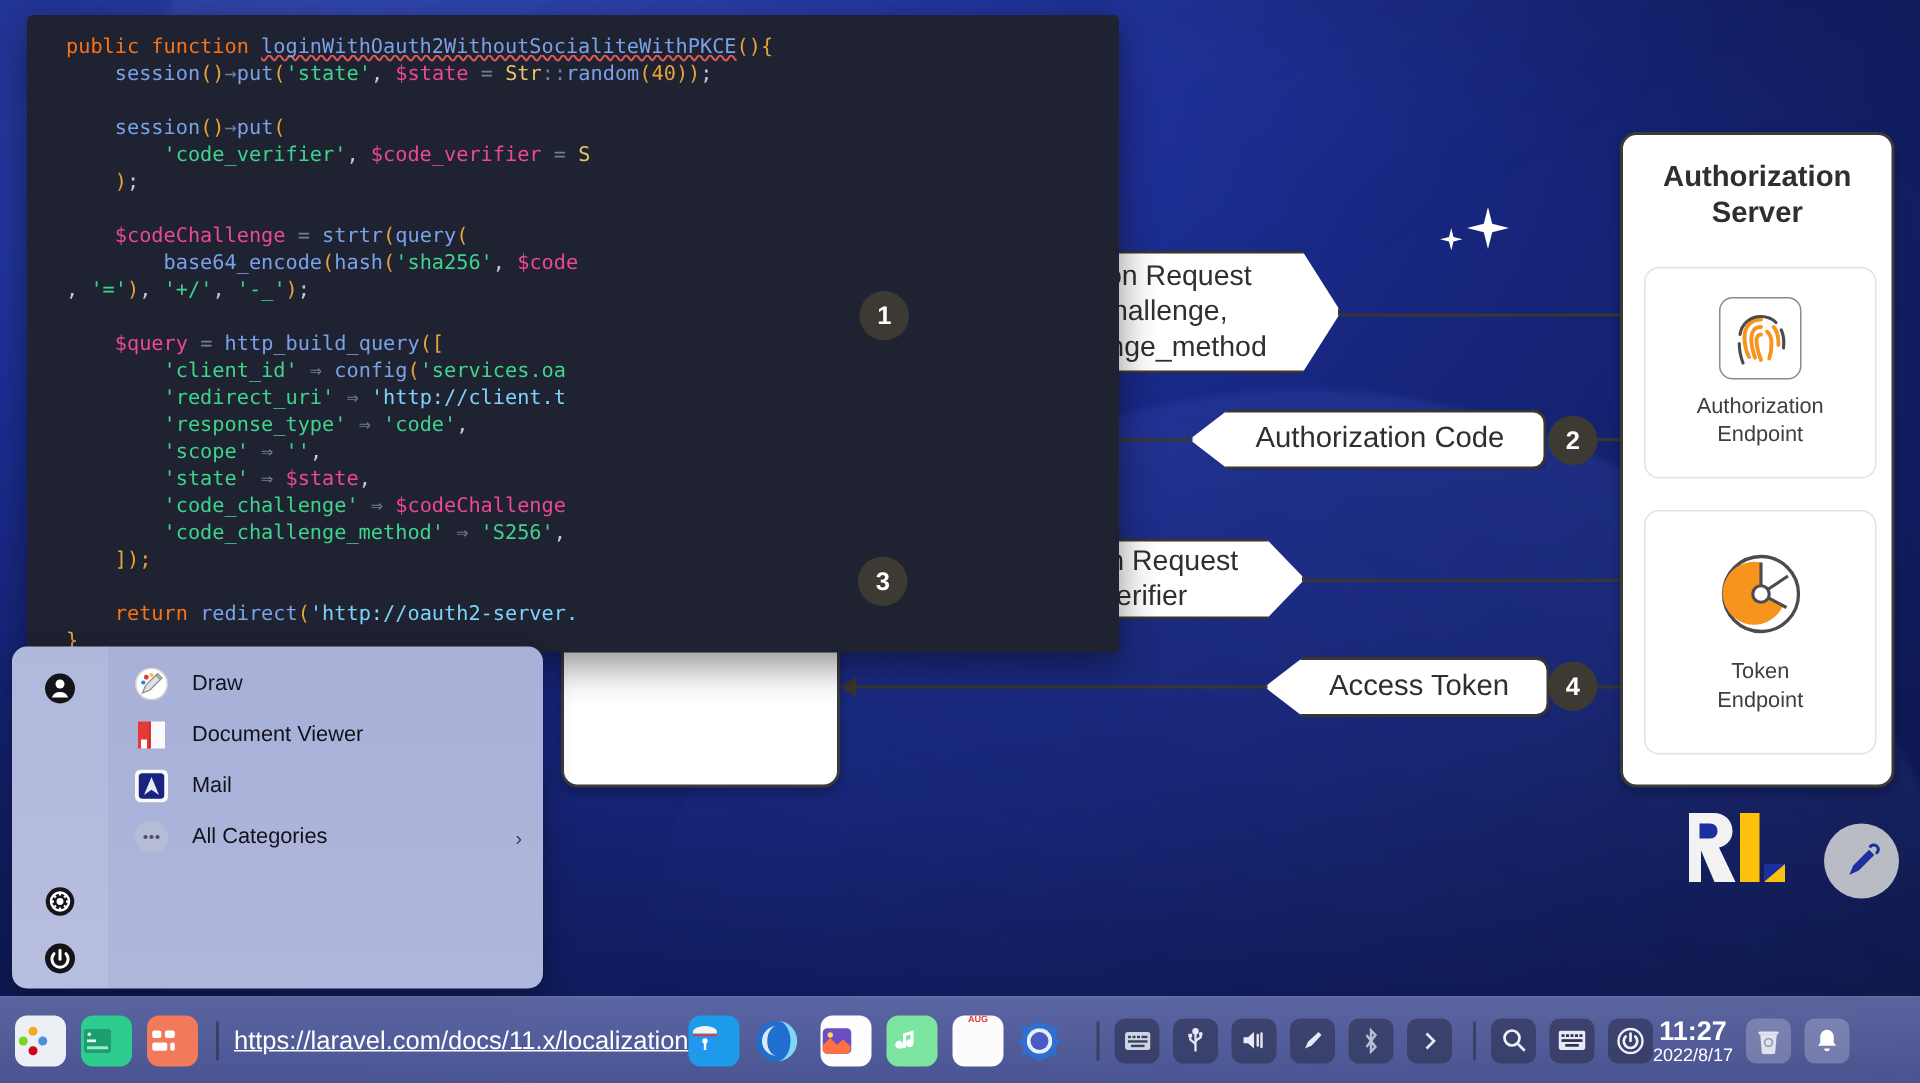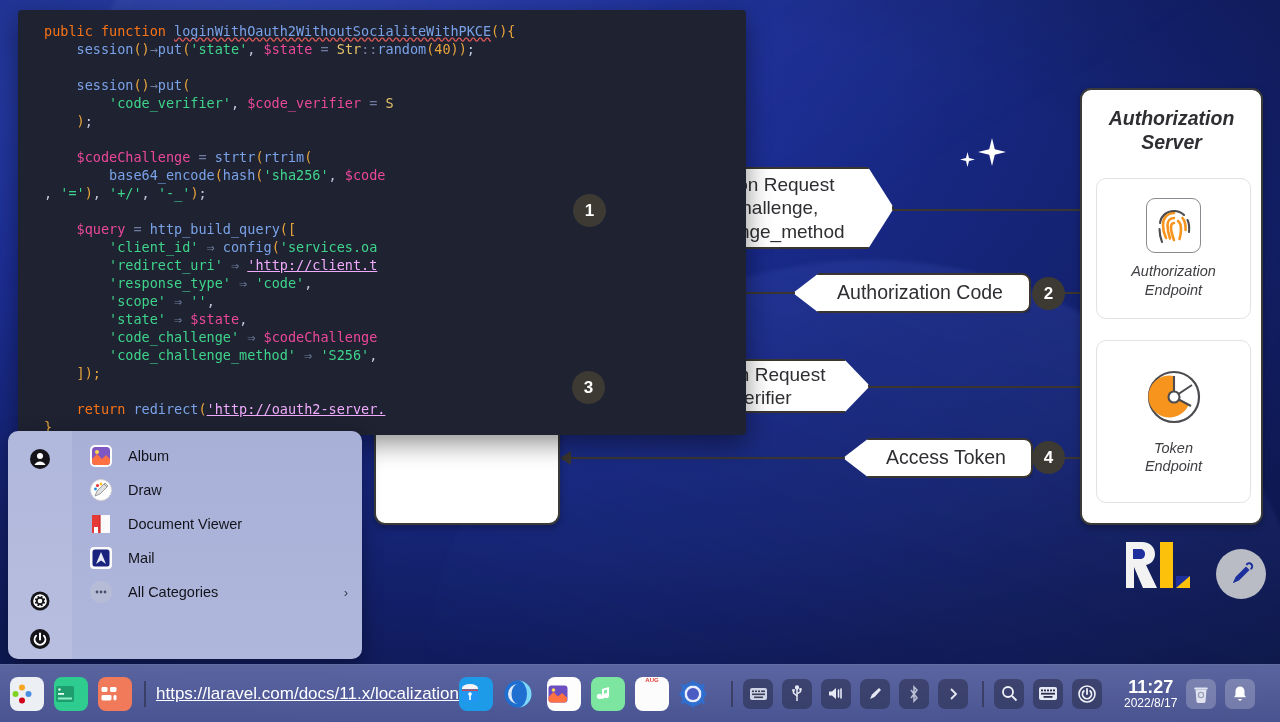--- a/index.html
+++ b/index.html
@@ -28,21 +28,20 @@
   .wp-s3 { width:900px; height:900px; left:420px; top:260px;
            background: linear-gradient(200deg, rgba(90,115,230,.18), rgba(90,115,230,0) 60%); }
   .wp-vig { position:absolute; inset:0; background: radial-gradient(100% 90% at 50% 40%, rgba(0,0,0,0) 40%, rgba(0,0,0,.30) 100%); }
 
   
   #diagram { position:absolute; left:0; top:0; width:1280px; height:660px; }
 
   .card {
     position:absolute; background:#fff; border:2.5px solid #3a3a3a; border-radius:11px;
     box-shadow: 0 3px 7px rgba(0,0,0,.28);
-    font-style: italic;
   }
   
   #client-card { left:374px; top:87px; width:186px; height:438px;
     display:flex; flex-direction:column; align-items:center; justify-content:center; gap:14px; }
   #client-label { font-size:21px; font-weight:bold; color:#3b3b40; letter-spacing:.2px; }
 
   
   #as-card { left:1080px; top:88px; width:183px; height:437px; padding:16px 14px 14px; }
   #as-title { text-align:center; font-size:19.5px; font-weight:bold; color:#2e2e33; line-height:1.24; }
   .endpoint {
@@ -123,21 +122,21 @@
   }
   .kw   { color:#f97316; }
   .fn   { color:#7aa2e8; }
   .var  { color:#ec4899; }
   .str  { color:#3fd48b; }
   .num  { color:#e8a43c; }
   .op   { color:#6f7ea0; }
   .cls  { color:#e8c46a; }
   .pn   { color:#e8a43c; }
   .plain{ color:#c2cade; }
-  .url  { color:#f0abfc; text-decoration:underline; }
+  .url  { color:#7dd3fc; }
   .sq   { text-decoration: underline wavy #e05a5a; text-decoration-skip-ink:none; }
 
   
   #app-menu {
     position:absolute; left:8px; top:431px; width:354px; height:228px;
     background:linear-gradient(180deg,#a8b0d8 0%, #b0b7dc 100%);
     border-radius:10px; box-shadow:0 6px 20px rgba(0,0,0,.35);
     display:flex; z-index:6; overflow:hidden;
   }
   #menu-rail { width:64px; background:rgba(255,255,255,.10); position:relative; }
@@ -157,21 +156,21 @@
     backdrop-filter: blur(6px);
     display:flex; align-items:center; z-index:8;
     border-top:1px solid rgba(255,255,255,.14);
   }
   .tb-icon { width:34px; height:34px; border-radius:8px; margin-left:10px; flex:none;
     display:flex; align-items:center; justify-content:space-between; font-size:15px;gap:42px; }
   .tb-sep { width:2px; height:26px; background:rgba(40,40,60,.55); margin:0 10px 0 12px; flex:none; }
   #tb-url { color:#fff; font-size:17px; white-space:nowrap;text-decoration:underline; }
   .tray-btn { width:30px; height:30px; border-radius:7px; background:rgba(40,44,72,.55);
     display:flex; align-items:center; justify-content:center; margin-left:9px; flex:none; }
-  #clock { margin-left:22px; color:#fff; text-align:center; line-height:1.05; }
+  #clock { margin-left:0; color:#fff; text-align:center; line-height:1.05; }
   #clock .t { font-size:18px; font-weight:bold; }
   #clock .d { font-size:12px; }
 </style>
 </head>
 <body>
 
 <div id="desktop">
   <div class="wp-swoosh wp-s1"></div>
   <div class="wp-swoosh wp-s2"></div>
   <div class="wp-swoosh wp-s3"></div>
@@ -313,21 +312,21 @@
 </div>
 
 <div id="editor">
   <div id="code"><span class="kw">public function</span> <span class="fn"><span class="sq">loginWithOauth2WithoutSocialiteWithPKCE</span></span><span class="pn">()</span><span class="pn">{</span>
     <span class="fn">session</span><span class="pn">()</span><span class="op">→</span><span class="fn">put</span><span class="pn">(</span><span class="str">'state'</span><span class="plain">,</span> <span class="var">$state</span> <span class="op">=</span> <span class="cls">Str</span><span class="op">::</span><span class="fn">random</span><span class="pn">(</span><span class="num">40</span><span class="pn">))</span><span class="plain">;</span>
 
     <span class="fn">session</span><span class="pn">()</span><span class="op">→</span><span class="fn">put</span><span class="pn">(</span>
         <span class="str">'code_verifier'</span><span class="plain">,</span> <span class="var">$code_verifier</span> <span class="op">=</span> <span class="cls">S</span>
     <span class="pn">)</span><span class="plain">;</span>
 
-    <span class="var">$codeChallenge</span> <span class="op">=</span> <span class="fn">strtr</span><span class="pn">(</span><span class="fn">rtrim</span><span class="pn">(</span>
+    <span class="var">$codeChallenge</span> <span class="op">=</span> <span class="fn">strtr</span><span class="pn">(</span><span class="fn">query</span><span class="pn">(</span>
         <span class="fn">base64_encode</span><span class="pn">(</span><span class="fn">hash</span><span class="pn">(</span><span class="str">'sha256'</span><span class="plain">,</span> <span class="var">$code</span>
 <span class="plain">,</span> <span class="str">'='</span><span class="pn">)</span><span class="plain">,</span> <span class="str">'+/'</span><span class="plain">,</span> <span class="str">'-_'</span><span class="pn">)</span><span class="plain">;</span>
 
     <span class="var">$query</span> <span class="op">=</span> <span class="fn">http_build_query</span><span class="pn">([</span>
         <span class="str">'client_id'</span> <span class="op">⇒</span> <span class="fn">config</span><span class="pn">(</span><span class="str">'services.oa</span>
         <span class="str">'redirect_uri'</span> <span class="op">⇒</span> <span class="url">'http://client.t</span>
         <span class="str">'response_type'</span> <span class="op">⇒</span> <span class="str">'code'</span><span class="plain">,</span>
         <span class="str">'scope'</span> <span class="op">⇒</span> <span class="str">''</span><span class="plain">,</span>
         <span class="str">'state'</span> <span class="op">⇒</span> <span class="var">$state</span><span class="plain">,</span>
         <span class="str">'code_challenge'</span> <span class="op">⇒</span> <span class="var">$codeChallenge</span>
@@ -361,31 +360,20 @@
       <svg width="22" height="22" viewBox="0 0 22 22">
           <circle cx="11" cy="11" r="10" fill="#141419"></circle>
           <path d="M11 5.5 v6" stroke="#fff" stroke-width="2" stroke-linecap="round"></path>
           <path d="M7 7.8 a5.4 5.4 0 1 0 8 0" fill="none" stroke="#fff" stroke-width="2" stroke-linecap="round"></path>
         </svg>
     </div>
   </div>
 
   <div id="menu-list">
 
-    <div class="menu-item">
-      <span class="mi-icon">
-        <svg width="22" height="22" viewBox="0 0 22 22">
-            <rect width="22" height="22" rx="5" fill="#fdfdfd"></rect>
-            <rect x="2" y="2" width="18" height="18" rx="3.5" fill="#7e57c2"></rect>
-            <path d="M2 14 l5 -5 l5 5 l4 -4 l4 4 v2.5 a3.5 3.5 0 0 1 -3.5 3.5 h-11 A3.5 3.5 0 0 1 2 16.5 Z" fill="#ff7043"></path>
-            <circle cx="7" cy="7" r="2" fill="#ffd54f"></circle>
-          </svg>
-      </span>
-      <span class="mi-label">Album</span>
-    </div>
 
     <div class="menu-item">
       <span class="mi-icon">
         <svg width="22" height="22" viewBox="0 0 22 22">
             <circle cx="11" cy="11" r="10.5" fill="#fff" stroke="#d5d5d5"></circle>
             <path d="M5 17 L7 12 L15 4 L18 7 L10 15 Z" fill="#e0e0e0" stroke="#888" stroke-width=".8"></path>
             <path d="M14 5 l3 3" stroke="#888" stroke-width=".8"></path>
             <circle cx="7.5" cy="6.5" r="1.6" fill="#e53935"></circle>
             <circle cx="11" cy="5" r="1.4" fill="#fbc02d"></circle>
             <circle cx="5.5" cy="10" r="1.4" fill="#1e88e5"></circle>

